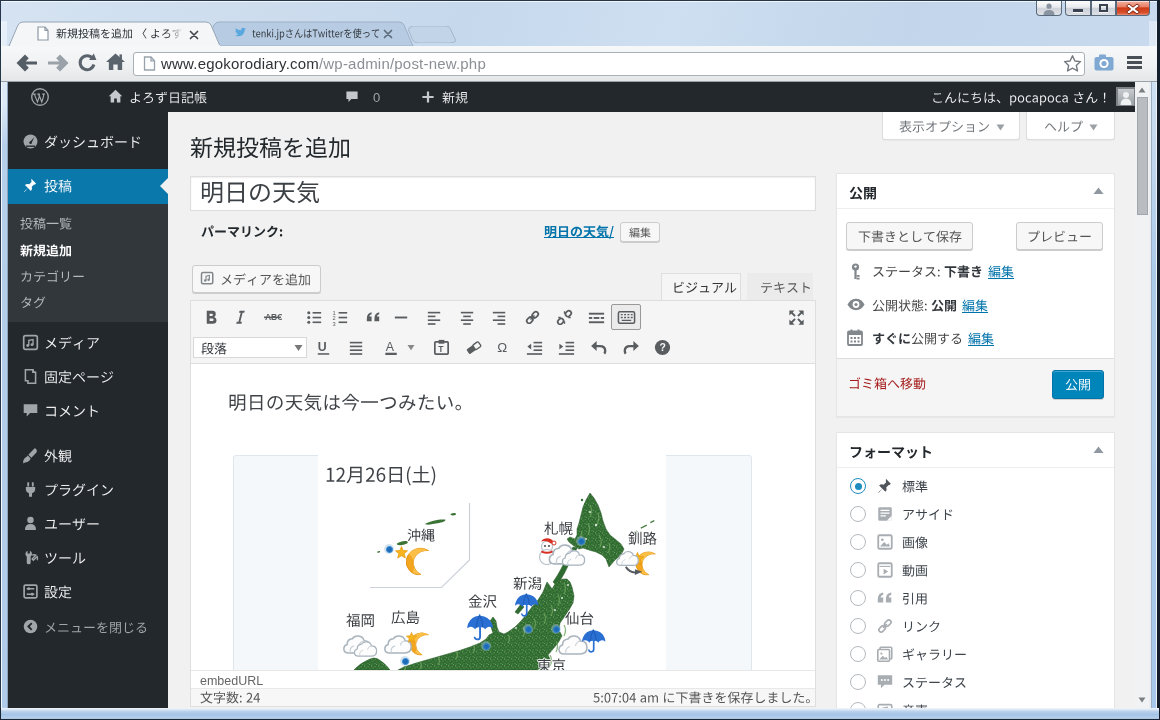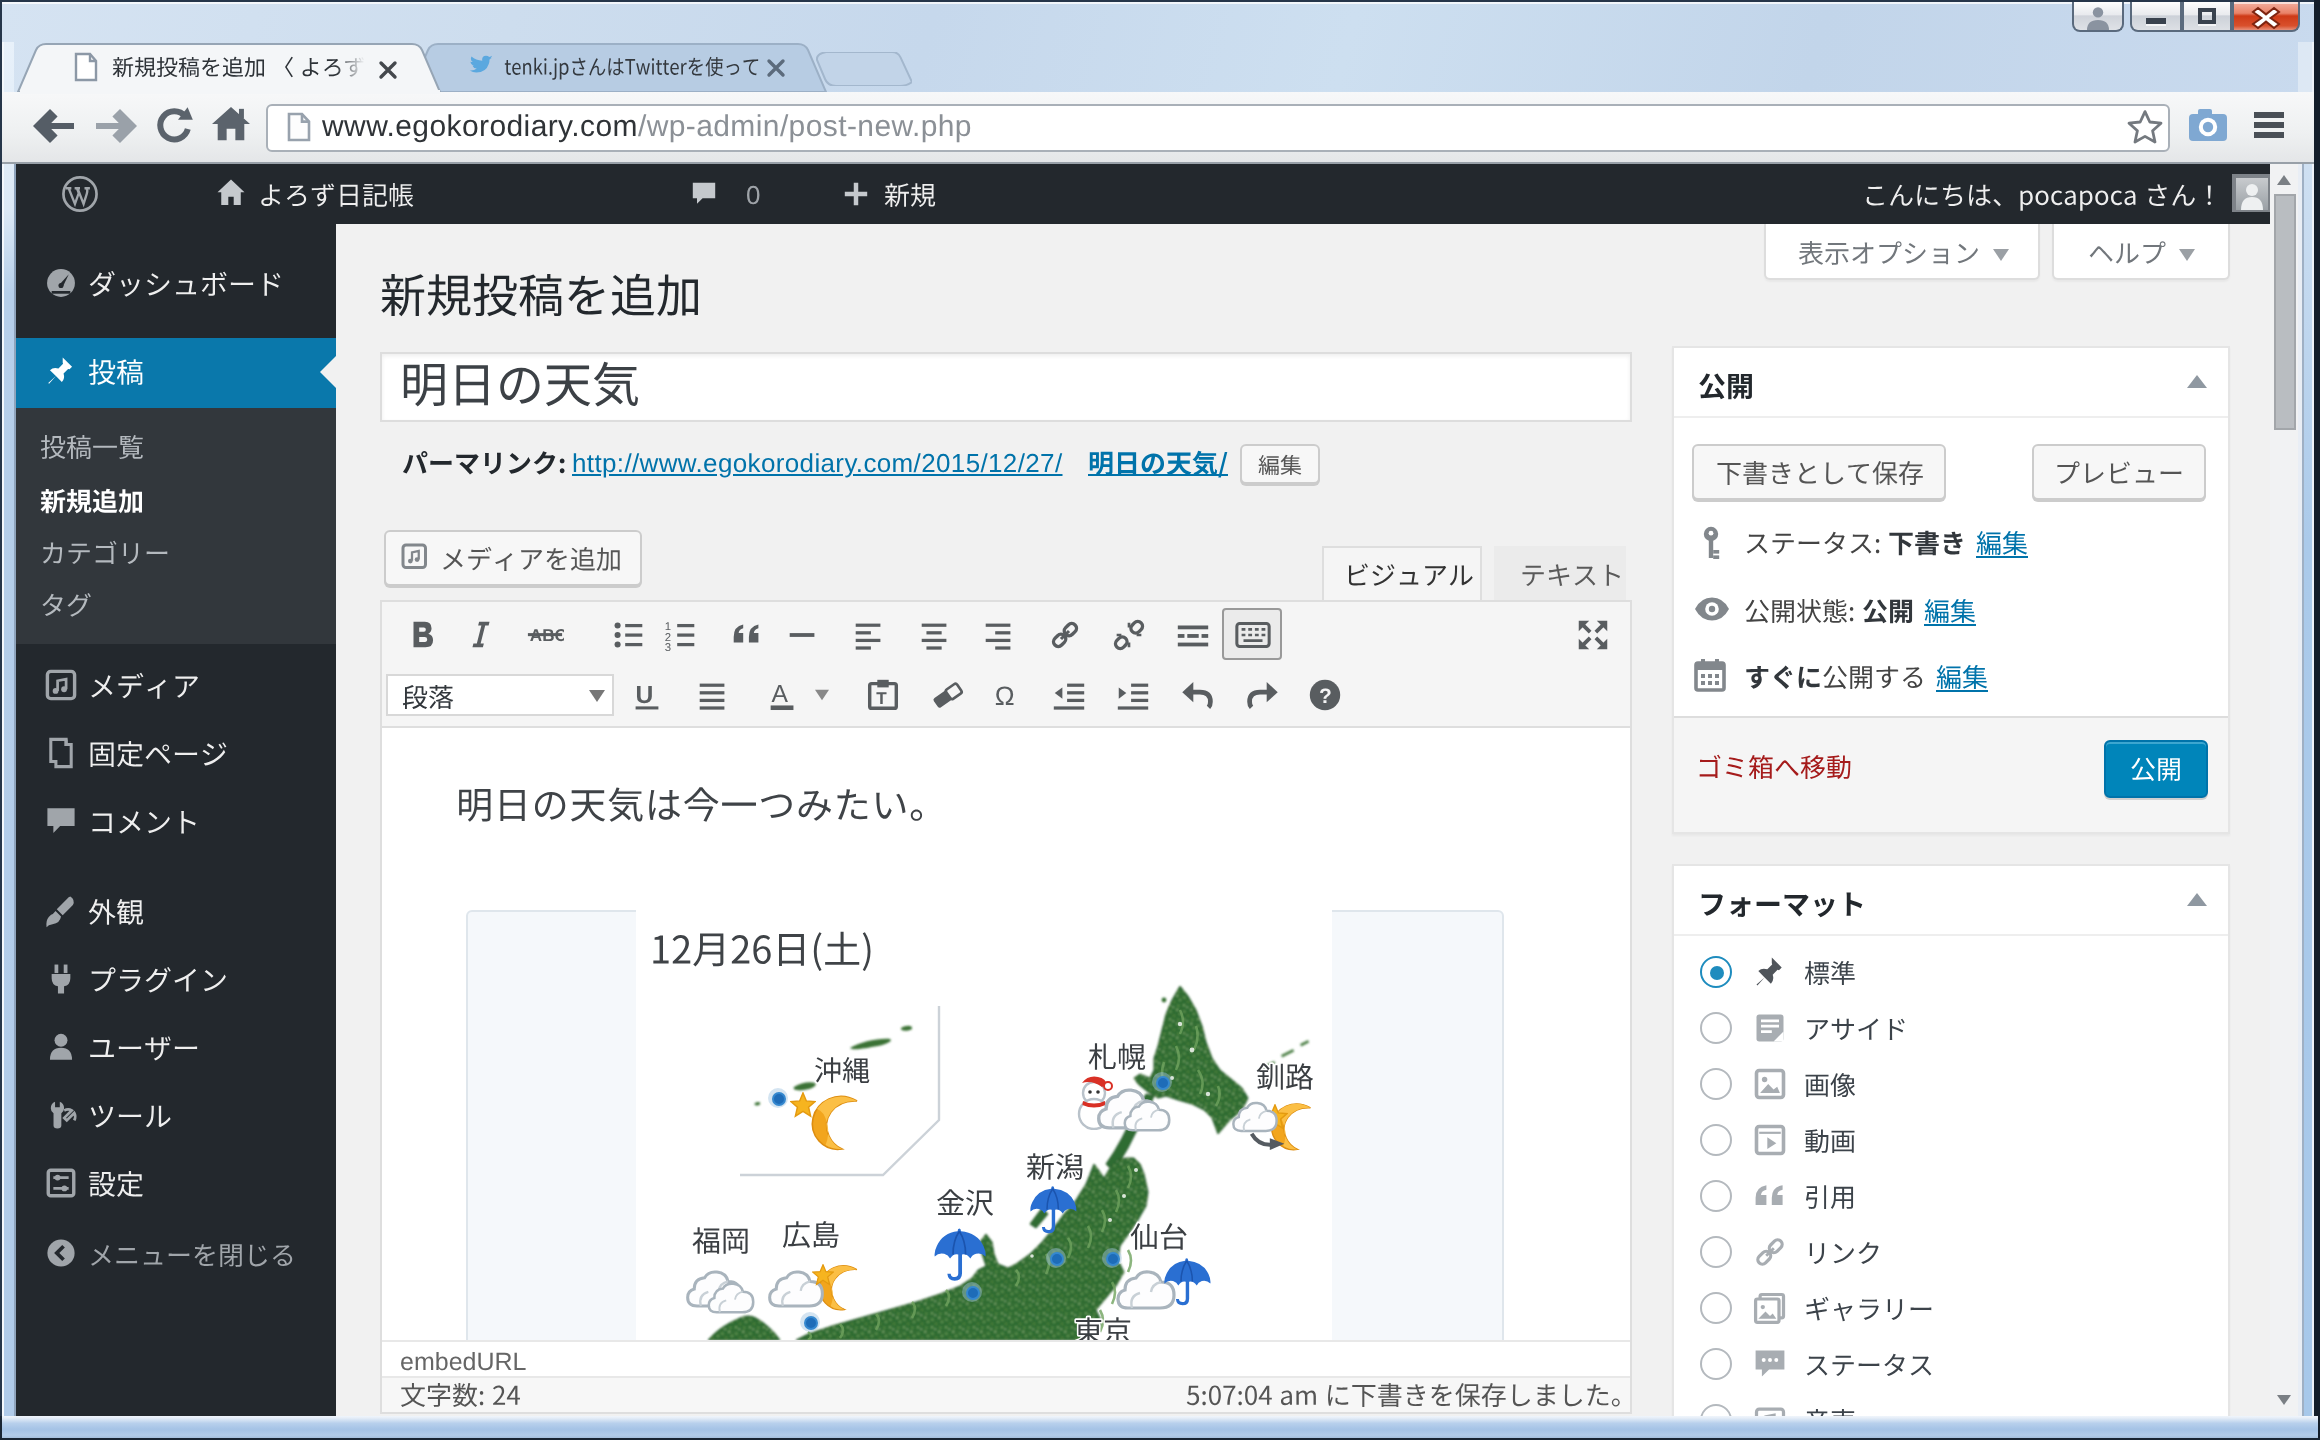--- a/index.html
+++ b/index.html
@@ -284,21 +284,20 @@
     <svg style="position:absolute;left:192px;top:97.9px;overflow:visible;" width="120.0" height="28.8" viewBox="0 -880 5000 1200">
       <g transform="scale(1,-1)">
         <path d="M338 451V252H151V451ZM338 519H151V710H338ZM80 779V88H151V182H408V779ZM854 727V554H574V727ZM501 797V441C501 285 484 94 314 -35C330 -46 358 -71 369 -87C484 1 535 122 558 241H854V19C854 1 847 -5 829 -5C812 -6 749 -7 684 -4C695 -25 708 -57 711 -78C798 -78 852 -76 885 -64C917 -52 928 -28 928 19V797ZM854 486V309H568C573 354 574 399 574 440V486Z M1253 352H1752V71H1253ZM1253 426V697H1752V426ZM1176 772V-69H1253V-4H1752V-64H1832V772Z M2476 642C2465 550 2445 455 2420 372C2369 203 2316 136 2269 136C2224 136 2166 192 2166 318C2166 454 2284 618 2476 642ZM2559 644C2729 629 2826 504 2826 353C2826 180 2700 85 2572 56C2549 51 2518 46 2486 43L2533 -31C2770 0 2908 140 2908 350C2908 553 2759 718 2525 718C2281 718 2088 528 2088 311C2088 146 2177 44 2266 44C2359 44 2438 149 2499 355C2527 448 2546 550 2559 644Z M3060 763V686H3453V508L3452 452H3091V375H3443C3416 229 3327 81 3041 -17C3056 -32 3079 -63 3087 -82C3355 10 3464 148 3507 293C3583 102 3709 -23 3914 -82C3926 -60 3948 -28 3965 -12C3749 42 3620 177 3555 375H3914V452H3532L3533 508V686H3939V763Z M4252 591V528H4831V591ZM4254 842C4212 701 4135 572 4038 492C4057 481 4092 456 4106 443C4168 501 4224 579 4269 669H4926V734H4299C4311 763 4322 794 4332 825ZM4137 448V383H4713C4719 108 4741 -80 4874 -81C4936 -80 4951 -35 4958 91C4942 101 4921 119 4905 136C4904 51 4899 -7 4879 -7C4803 -7 4789 188 4788 448ZM4161 276C4223 241 4290 199 4353 154C4269 78 4170 15 4064 -30C4082 -44 4109 -73 4120 -88C4224 -37 4325 30 4412 111C4483 57 4546 2 4587 -44L4646 12C4603 59 4538 113 4466 166C4515 219 4558 278 4594 341L4522 365C4491 308 4452 255 4407 207C4343 250 4276 291 4215 324Z" fill="#3c4146"></path>
       </g>
     </svg>
     <svg style="position:absolute;left:193px;top:142.6px;overflow:visible;" width="82.2" height="15.6" viewBox="0 -880 6325 1200">
       <g transform="scale(1,-1)">
         <path d="M801 719C801 751 827 777 859 777C891 777 917 751 917 719C917 688 891 662 859 662C827 662 801 688 801 719ZM739 719C739 654 793 600 859 600C925 600 979 654 979 719C979 785 925 839 859 839C793 839 739 785 739 719ZM192 311C158 223 99 115 36 33L176 -26C229 49 288 163 324 260C359 353 395 491 409 561C413 583 424 632 433 661L287 691C275 564 237 423 192 311ZM686 332C726 224 762 98 790 -21L938 27C910 126 857 286 822 376C784 473 715 627 674 704L541 661C583 585 648 437 686 332Z M1092 463V306C1129 308 1196 311 1253 311C1370 311 1700 311 1790 311C1832 311 1883 307 1907 306V463C1881 461 1837 457 1790 457C1700 457 1371 457 1253 457C1201 457 1128 460 1092 463Z M2425 151C2490 84 2574 -9 2616 -65L2733 28C2694 75 2635 140 2578 197C2719 311 2847 471 2919 588C2927 601 2939 614 2953 630L2853 712C2832 705 2798 701 2760 701C2652 701 2268 701 2205 701C2171 701 2116 706 2090 710V570C2111 572 2165 577 2205 577C2281 577 2646 577 2734 577C2687 495 2593 379 2480 289C2417 344 2351 398 2311 428L2205 343C2265 300 2367 210 2425 151Z M3803 776H3652C3656 748 3658 716 3658 676C3658 632 3658 537 3658 486C3658 330 3645 255 3576 180C3516 115 3435 77 3336 54L3440 -56C3513 -33 3617 16 3683 88C3757 170 3799 263 3799 478C3799 527 3799 624 3799 676C3799 716 3801 748 3803 776ZM3339 768H3195C3198 745 3199 710 3199 691C3199 647 3199 411 3199 354C3199 324 3195 285 3194 266H3339C3337 289 3336 328 3336 353C3336 409 3336 647 3336 691C3336 723 3337 745 3339 768Z M4241 760 4147 660C4220 609 4345 500 4397 444L4499 548C4441 609 4311 713 4241 760ZM4116 94 4200 -38C4341 -14 4470 42 4571 103C4732 200 4865 338 4941 473L4863 614C4800 479 4670 326 4499 225C4402 167 4272 116 4116 94Z M5573 780 5427 828C5418 794 5397 748 5382 723C5332 637 5245 508 5070 401L5182 318C5280 385 5367 473 5434 560H5715C5699 485 5641 365 5573 287C5486 188 5374 101 5170 40L5288 -66C5476 8 5597 100 5692 216C5782 328 5839 461 5866 550C5874 575 5888 603 5899 622L5797 685C5774 678 5741 673 5710 673H5509L5512 678C5524 700 5550 745 5573 780Z M6163 366C6215 366 6254 407 6254 461C6254 516 6215 557 6163 557C6110 557 6071 516 6071 461C6071 407 6110 366 6163 366ZM6163 -14C6215 -14 6254 28 6254 82C6254 137 6215 178 6163 178C6110 178 6071 137 6071 82C6071 28 6110 -14 6163 -14Z" fill="#23282d"></path>
       </g>
     </svg>
-    <div class="abs" style="left:278px;top:142px;font-size:13px;letter-spacing:.18px;color:#0073aa;text-decoration:underline">http://www.egokorodiary.com/2015/12/27/</div>
     <svg style="position:absolute;left:536px;top:142.6px;overflow:visible;" width="70.0" height="15.6" viewBox="0 -880 5387 1200">
       <g transform="scale(1,-1)">
         <path d="M309 438V290H180V438ZM309 545H180V686H309ZM69 795V94H180V181H420V795ZM823 698V571H607V698ZM489 809V447C489 294 474 107 304 -17C330 -32 377 -74 395 -97C508 -14 562 106 587 226H823V49C823 32 816 26 798 26C781 25 720 24 666 27C684 -3 703 -56 708 -89C792 -89 850 -86 889 -67C928 -47 942 -15 942 48V809ZM823 463V334H602C606 373 607 411 607 446V463Z M1277 335H1723V109H1277ZM1277 453V668H1723V453ZM1154 789V-78H1277V-12H1723V-76H1852V789Z M2446 617C2435 534 2416 449 2393 375C2352 240 2313 177 2271 177C2232 177 2192 226 2192 327C2192 437 2281 583 2446 617ZM2582 620C2717 597 2792 494 2792 356C2792 210 2692 118 2564 88C2537 82 2509 76 2471 72L2546 -47C2798 -8 2927 141 2927 352C2927 570 2771 742 2523 742C2264 742 2064 545 2064 314C2064 145 2156 23 2267 23C2376 23 2462 147 2522 349C2551 443 2568 535 2582 620Z M3055 783V660H3427V505V476H3086V353H3410C3378 222 3283 90 3027 16C3052 -9 3088 -61 3102 -92C3337 -19 3452 100 3507 229C3585 69 3702 -37 3895 -91C3913 -56 3950 -1 3978 26C3771 73 3650 186 3584 353H3918V476H3555V504V660H3945V783Z M4237 854C4199 715 4122 586 4023 510C4053 492 4109 455 4132 434L4141 442V359H4680C4686 102 4716 -91 4863 -91C4939 -91 4961 -37 4970 88C4945 106 4915 136 4892 163C4890 82 4886 29 4871 28C4813 28 4800 218 4802 459H4158C4195 497 4229 542 4260 593V509H4840V606H4268L4294 654H4931V753H4338C4347 777 4355 802 4363 827ZM4143 243C4197 213 4255 177 4311 139C4237 76 4151 25 4058 -12C4084 -34 4128 -81 4146 -105C4239 -61 4329 -2 4408 71C4469 25 4522 -20 4558 -59L4653 32C4614 72 4558 116 4494 160C4535 208 4571 260 4601 316L4484 354C4460 308 4431 265 4397 225C4339 261 4280 294 4228 322Z M5014 -181H5112L5360 806H5263Z" fill="#0073aa"></path>
       </g>
     </svg>
     <div class="abs" style="left:536px;top:155px;width:70px;height:1px;background:#0073aa"></div>
     <div class="abs" style="left:612px;top:140px;width:40px;height:20px;background:#f7f7f7;border:1px solid #ccc;border-radius:3px;box-shadow:0 1px 0 #ccc"></div>
     <svg style="position:absolute;left:621px;top:144.8px;overflow:visible;" width="22.0" height="13.2" viewBox="0 -880 2000 1200">
       <g transform="scale(1,-1)">
         <path d="M392 779V713H943V779ZM89 268C77 181 59 91 26 30C42 24 70 11 82 3C113 67 137 163 150 258ZM283 256C307 198 326 122 330 72L383 89C368 49 348 11 323 -24C339 -31 367 -53 379 -66C440 18 470 125 485 228V-80H541V115H615V-71H666V115H744V-71H795V115H876V-8C876 -16 874 -18 866 -19C858 -19 838 -19 813 -18C821 -36 831 -62 834 -80C871 -80 898 -78 916 -68C935 -57 939 -38 939 -9V348H496L498 416H918V648H431V428C431 331 425 208 386 98C379 147 360 217 337 272ZM615 173H541V289H615ZM666 173V289H744V173ZM795 173V289H876V173ZM498 586H845V478H498ZM28 398 37 331 189 340V-80H254V344L329 350C337 326 343 303 346 285L403 309C392 365 355 453 318 520L265 499C279 472 293 442 305 412L171 405C236 490 309 604 364 698L302 726C276 672 239 606 200 543C186 563 168 585 148 607C184 663 226 746 261 815L196 840C176 784 140 707 108 649L76 680L37 633C83 590 134 531 163 485C143 454 123 426 104 401Z M1265 842C1221 750 1139 634 1027 546C1044 535 1069 513 1081 496C1115 524 1146 554 1174 585V290H1460V228H1054V165H1397C1301 92 1155 26 1029 -6C1046 -22 1067 -50 1079 -69C1207 -29 1357 47 1460 135V-79H1535V138C1637 52 1789 -23 1920 -61C1931 -42 1952 -15 1968 1C1842 31 1697 94 1601 165H1947V228H1535V290H1920V350H1552V419H1843V473H1552V540H1840V594H1552V660H1881V722H1551C1571 754 1592 792 1610 829L1526 840C1515 806 1494 760 1474 722H1281C1304 758 1325 793 1343 827ZM1480 540V473H1246V540ZM1480 594H1246V660H1480ZM1480 419V350H1246V419Z" fill="#555"></path>

